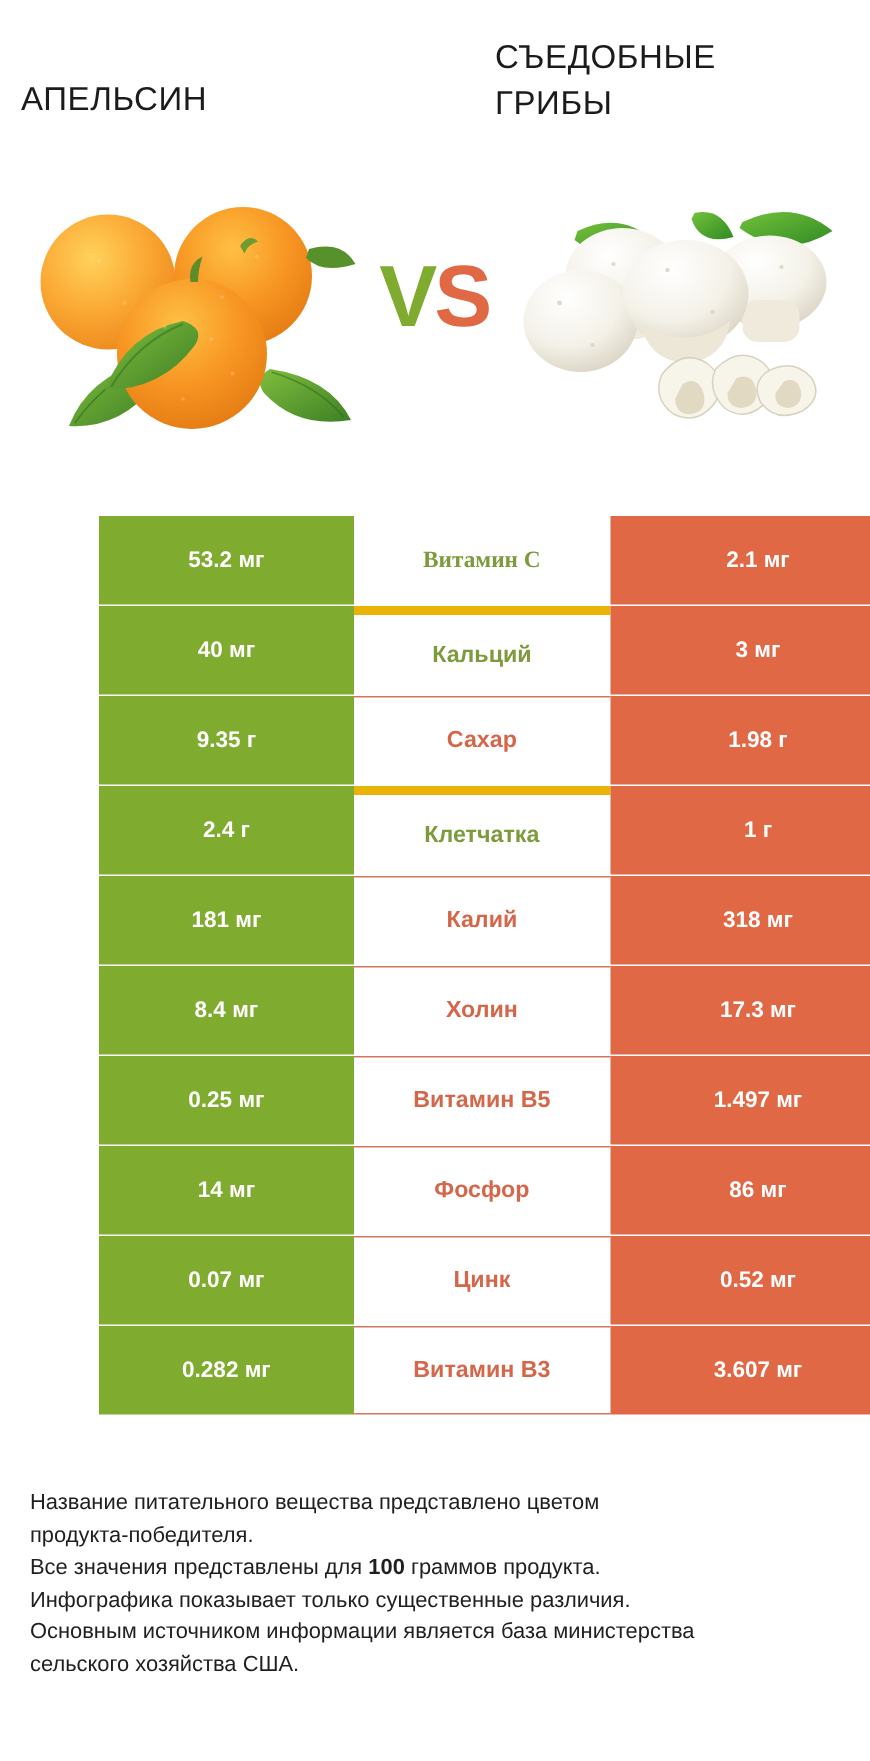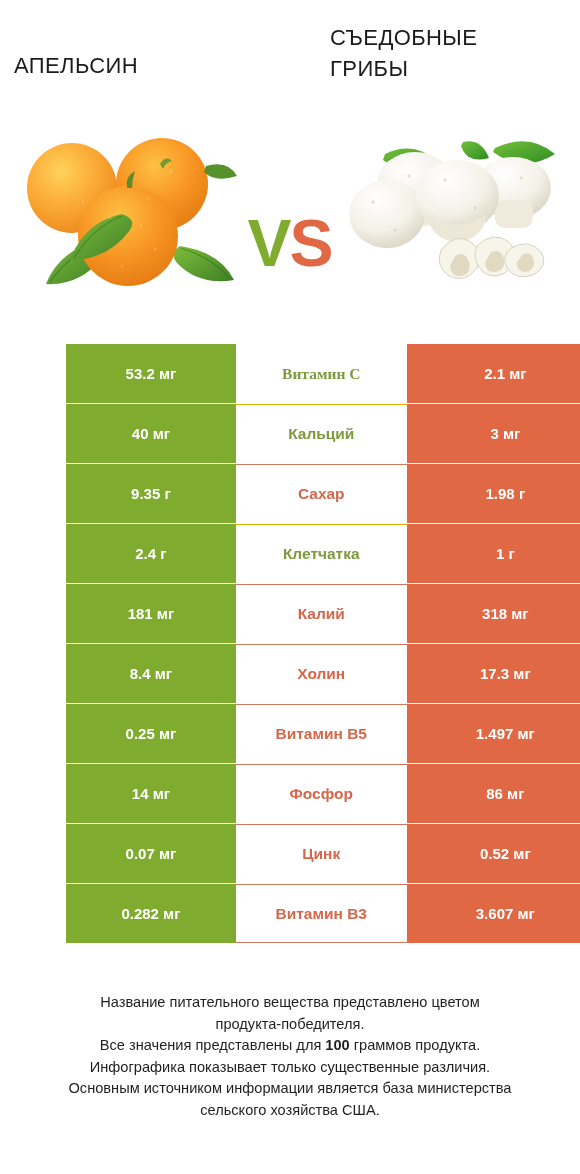--- a/index.html
+++ b/index.html
@@ -56,26 +56,25 @@
   .photo-right { left: 345px; }
 
   .photo svg { display: block; width: 100%; height: 100%; }
 
   .vs {
     position: absolute;
     left: 232px;
     top: 42px;
     width: 115px;
     height: 75px;
-    font-size: 66px;
+    font-size: 58px;
     font-weight: 700;
     line-height: 75px;
     text-align: center;
     letter-spacing: -2px;
-    margin-top: 46px;
   }
   .vs .v { color: #7FAB2E; }
   .vs .s { color: #E06845; }
 
   
   .table {
     position: absolute;
     left: 21px;
     top: 344px;
     width: 538px;
@@ -103,33 +102,33 @@
   .cell-mid {
     width: 180px;
     background: #ffffff;
     font-size: 15.5px;
   }
   .cell-right {
     width: 208px;
     background: #E06845;
     color: #ffffff;
   }
-  .cell-mid.win-left  { color: #7D9A3C; border-top: 1px solid #eab308; }
+  .cell-mid.win-left  { color: #7D9A3C; border-top: 6px solid #eab308; }
   .cell-mid.win-right { color: #D4674A; border-top: 1px solid #D1775C; }
   .row:first-child .cell-mid { border-top: none; font-family: Liberation Serif, serif; }
   .row:last-child .cell-mid.win-left  { border-bottom: 1px solid #8AA83F; }
   .row:last-child .cell-mid.win-right { border-bottom: 1px solid #D1775C; }
 
   
   .footnote {
     position: absolute;
     left: 20px;
     top: 992px;
     width: 540px;
-    text-align: center;
+    text-align: left;
     font-size: 14.6px;
     line-height: 21.5px;
     color: #1f1f1f;
   }
   .footnote div { white-space: nowrap; }
   .footnote b { font-weight: 700; }
 </style>
 </head>
 <body>
 

